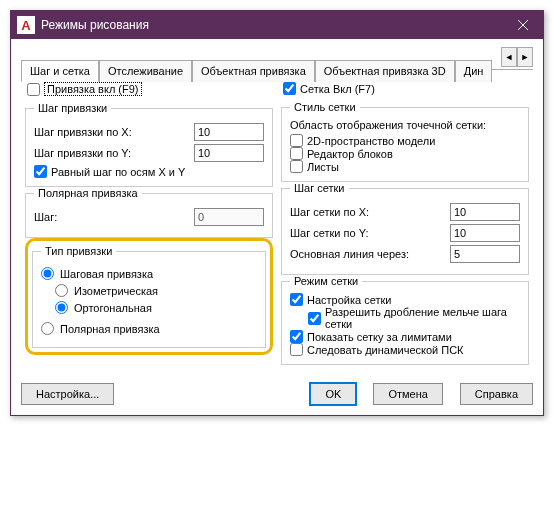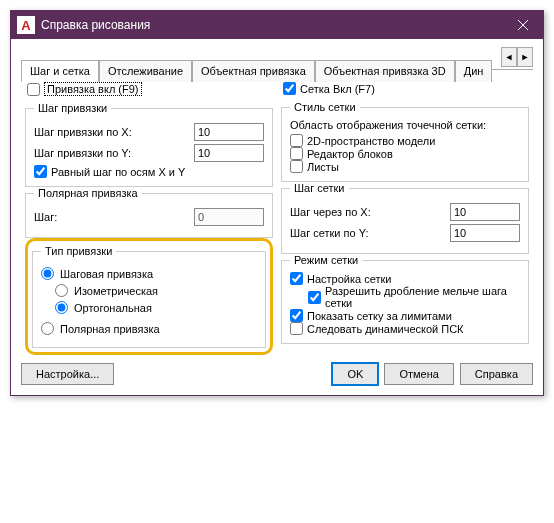--- a/index.html
+++ b/index.html
@@ -25,33 +25,33 @@
 .check.top .lbl{border:1px dotted #000;padding:0 2px}
 fieldset{border:1px solid #ccc;padding:6px 8px 8px;margin:0}
 legend{padding:0 4px}
 .row{display:flex;align-items:center;margin:3px 0;gap:4px}
 .row label{flex:1}
 .row input[type=text]{width:70px;border:1px solid #888;padding:1px 3px;height:18px}
 .radio{display:flex;align-items:center;gap:6px;margin:4px 0 4px 14px;cursor:pointer}
 .radio input{margin:0}
 .radio.main{margin-left:0}
 .highlight{border:3px solid #eab308;border-radius:10px;padding:4px}
-.btns{display:flex;gap:6px;align-items:center}
+.btns{display:flex;gap:17px;margin-top:10px;align-items:center}
 .btns .spacer{flex:1}
 button{padding:2px 14px;border:1px solid #888;background:#e8e8e8;cursor:pointer;height:22px}
 button.default{border:1px solid #0078d7;outline:1px solid #0078d7}
 .subcheck{margin-left:18px}
 </style>
 </head>
 <body>
 
 <div class="dialog">
   <div class="titlebar">
     <div class="logo">A</div>
-    <div class="title">Справка рисования</div>
+    <div class="title">Режимы рисования</div>
     <div class="close">
       <svg width="10" height="10">
           <line x1="0" y1="0" x2="10" y2="10"></line>
           <line x1="10" y1="0" x2="0" y2="10"></line>
         </svg>
     </div>
   </div>
   <div class="body">
     <div class="tabs">
       <div class="tab active">Шаг и сетка</div>
@@ -138,26 +138,30 @@
           </label>
           <label class="check">
             <input type="checkbox" style="">
               <span>Листы</span>
           </label>
         </fieldset>
 
         <fieldset>
           <legend>Шаг сетки</legend>
           <div class="row">
-            <label>Шаг через по X:</label>
+            <label>Шаг сетки по X:</label>
             <input type="text" value="10" style="">
           </div>
           <div class="row">
             <label>Шаг сетки по Y:</label>
             <input type="text" value="10" style="">
+          </div>
+          <div class="row">
+            <label>Основная линия через:</label>
+            <input type="text" value="5" style="">
           </div>
         </fieldset>
 
         <fieldset>
           <legend>Режим сетки</legend>
           <label class="check">
             <input type="checkbox" checked="" style="">
               <span>Настройка сетки</span>
           </label>
           <label class="check subcheck">

